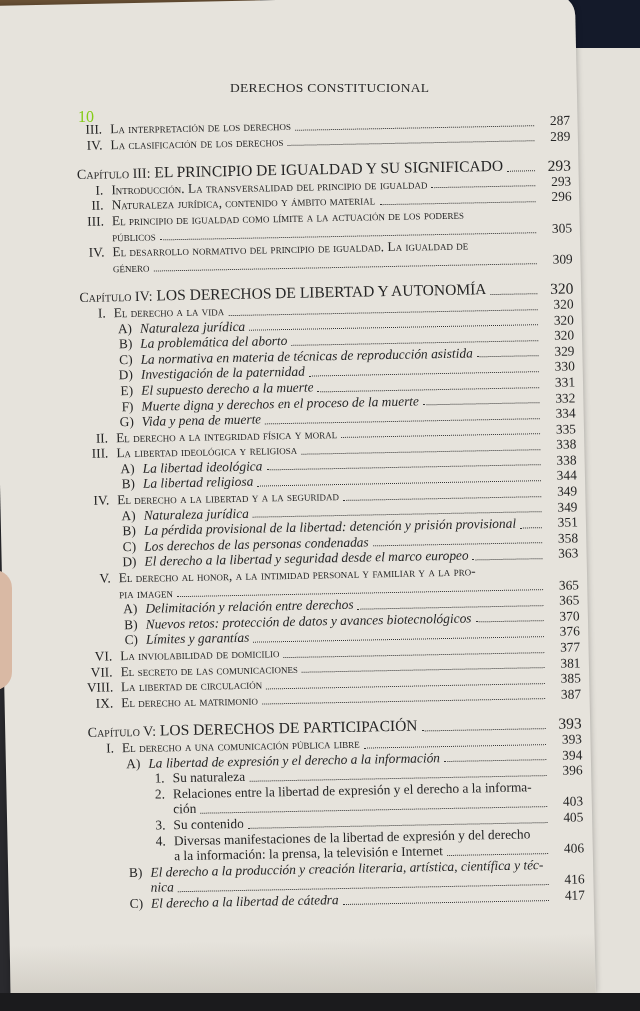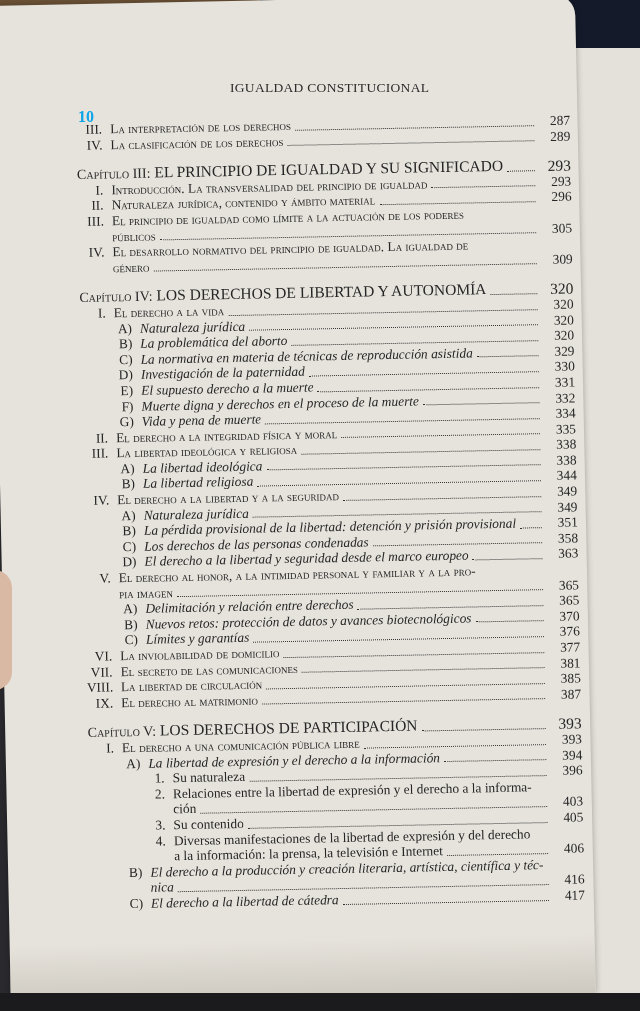--- a/index.html
+++ b/index.html
@@ -28,21 +28,21 @@
   }
   .finger {
     position:absolute; left:-14px; top:570px; width:26px; height:120px;
     background:#d9b9a4; border-radius:0 18px 18px 0;
   }
   .bottom-dark { position:absolute; left:0; bottom:0; width:640px; height:18px; background:#1b1b1d; }
 
   .running-head {
     position:absolute; left:230px; top:80px; font-size:13.5px; letter-spacing:0.3px; color:#2b2b2b;
   }
-  .page-number { position:absolute; left:78px; top:108px; font-size:16px; color:#0ea5e9;font-weight:bold; }
+  .page-number { position:absolute; left:78px; top:108px; font-size:16px; color:#84cc16; }
 
   .toc { position:absolute; left:76px; top:122px; width:494px; color:#262626; }
   .row { display:flex; align-items:flex-end; line-height:15.6px; font-size:13.4px; }
   .row .num { flex:0 0 auto; text-align:right; }
   .row .label { flex:0 1 auto; white-space:nowrap; overflow:hidden; }
   .row .dots { flex:1 1 auto; border-bottom:1.5px dotted #333; margin:0 4px 3px 4px; min-width:8px; }
   .row .page-ref { flex:0 0 32px; text-align:right; }
   .sc { font-variant:small-caps; }
   .it { font-style:italic; }
   .chapter { font-size:15.5px; margin-top:13px; }
@@ -62,21 +62,21 @@
 <div class="bg-top-left"></div>
 <div class="bg-top-right"></div>
 <div class="next-page"></div>
 
 <div class="page">
   <div class="page-shade"></div>
 </div>
 
 <div class="finger"></div>
 
-<div class="running-head">IGUALDAD CONSTITUCIONAL</div>
+<div class="running-head">DERECHOS CONSTITUCIONAL</div>
 <div class="page-number">10</div>
 
 <div class="toc" id="toc" style="transform:rotate(-1.1deg); transform-origin:0 0;">
     <div class="row lvl1">
       <span class="num">III.</span>
       <span class="label sc">La interpretación de los derechos</span>
       <span class="dots"></span>
       <span class="page-ref">287</span>
     </div>
     <div class="row lvl1">

